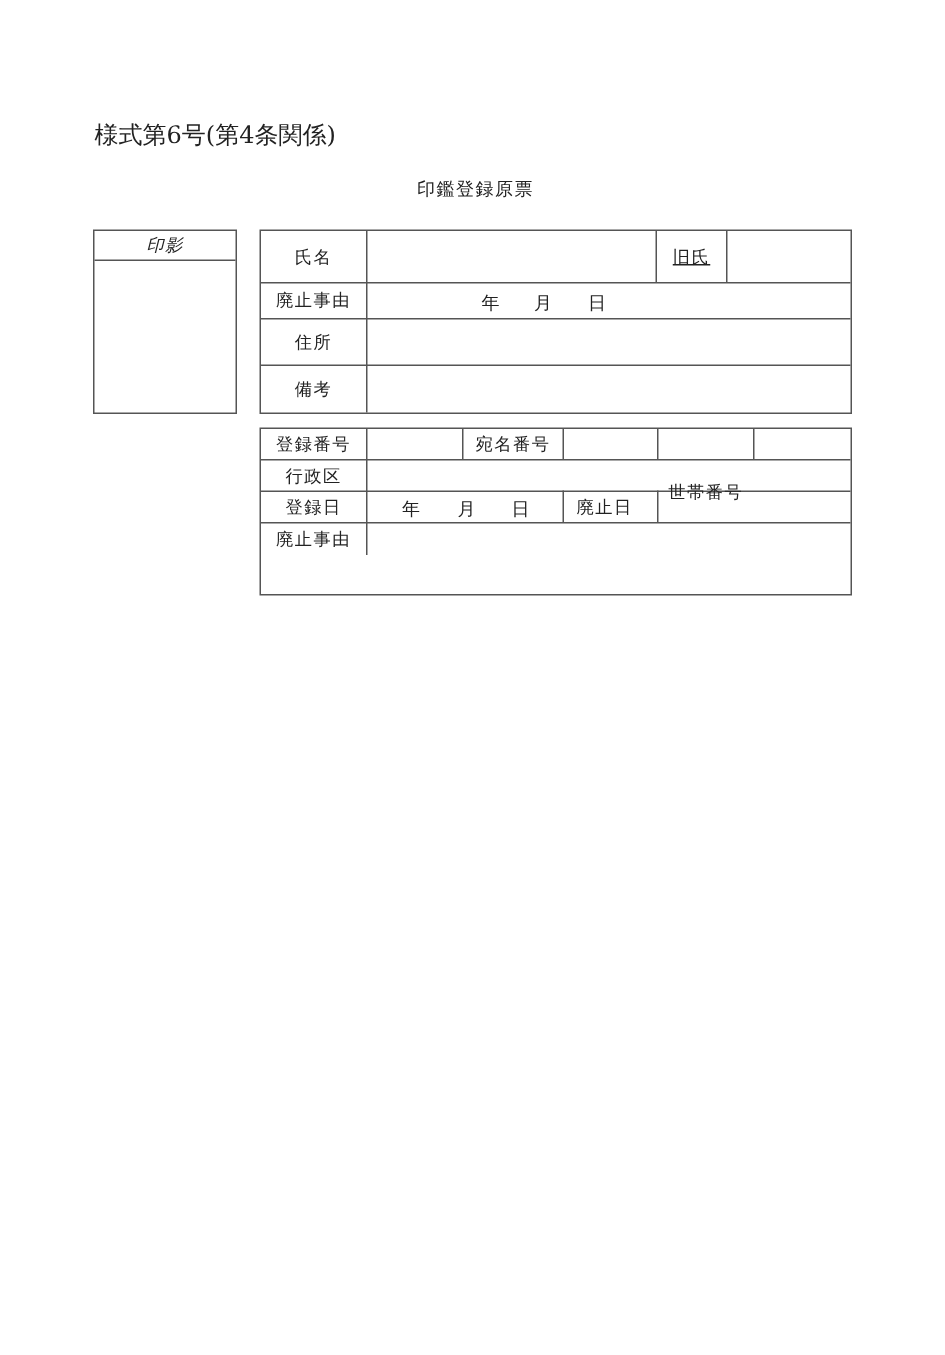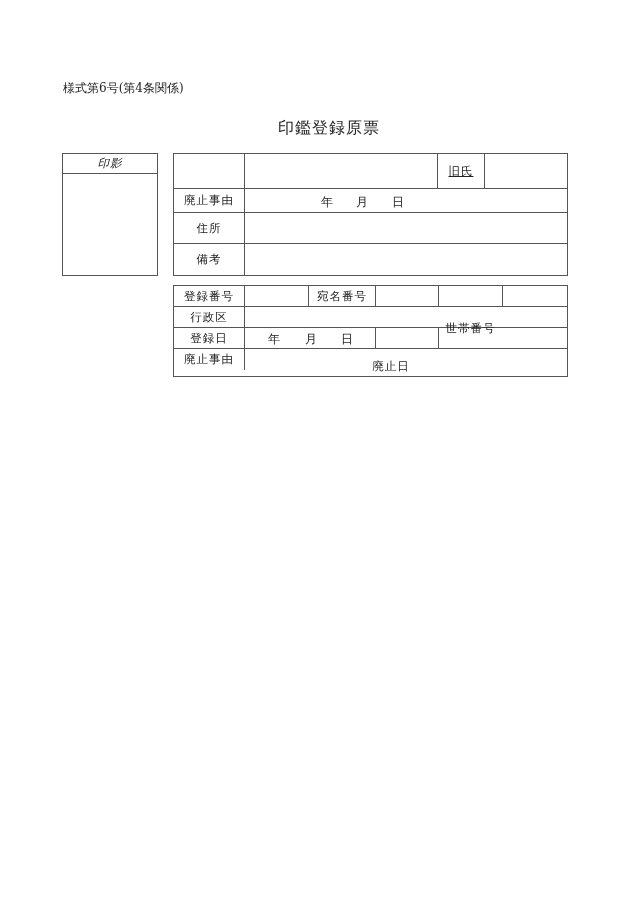--- a/index.html
+++ b/index.html
@@ -8,59 +8,60 @@
   .abs { position:absolute; }
   .box { position:absolute; border:1px solid #555; box-sizing:border-box; }
   .cell { position:absolute; box-sizing:border-box; display:flex; align-items:center; justify-content:center;
           font-size:11.5px; letter-spacing:1px; white-space:nowrap; }
   .hl { position:absolute; height:1px; background:#555; }
   .vl { position:absolute; width:1px; background:#555; }
 </style>
 </head>
 <body>
 
-<div class="abs" style="left:63px; top:80px; font-size:12px;">様式第6号(第4条関係)</div>
+<div class="abs" style="left:63px; top:80px; font-size:16px;">様式第6号(第4条関係)</div>
 
-<div class="abs" style="left:278px; top:118px; font-size:16px; letter-spacing:1px;font-family:Liberation Mono, monospace;">印鑑登録原票</div>
+<div class="abs" style="left:278px; top:118px; font-size:12px; letter-spacing:1px;font-family:Liberation Mono, monospace;">印鑑登録原票</div>
 
 <div class="box" style="left:62px; top:153px; width:96px; height:123px;">
   <div class="cell" style="left:0; top:0; width:94px; height:19px;font-style:italic;">印影</div>
   <div class="hl" style="left:0; top:19px; width:94px;"></div>
   <div style="position:absolute; left:0; top:20px; width:94px; height:101px;"></div>
 </div>
 
 <div class="box" style="left:173px; top:153px; width:395px; height:123px;">
 
   <div class="hl" style="left:0; top:34px; width:393px;"></div>
   <div class="hl" style="left:0; top:58px; width:393px;"></div>
   <div class="hl" style="left:0; top:89px; width:393px;"></div>
 
   <div class="vl" style="left:70px; top:0; height:121px;"></div>
   <div class="vl" style="left:263px; top:0; height:34px;"></div>
   <div class="vl" style="left:310px; top:0; height:34px;"></div>
 
+  <div class="cell" style="left:0; top:0; width:70px; height:34px;">氏名</div>
   <div class="cell" style="left:71px; top:0; width:192px; height:34px;"></div>
   <div class="cell" style="left:264px; top:0; width:46px; height:34px;text-decoration:underline;">旧氏</div>
   <div class="cell" style="left:311px; top:0; width:82px; height:34px;"></div>
 
   <div class="cell" style="left:0; top:35px; width:70px; height:23px;">廃止事由</div>
   <div style="position:absolute; left:71px; top:35px; width:322px; height:23px;">
     <span class="abs" style="left:76px; top:5px;">年</span>
     <span class="abs" style="left:111px; top:5px;">月</span>
     <span class="abs" style="left:147px; top:5px;">日</span>
   </div>
 
   <div class="cell" style="left:0; top:59px; width:70px; height:30px;">住所</div>
   <div class="cell" style="left:71px; top:59px; width:322px; height:30px;"></div>
 
   <div class="cell" style="left:0; top:90px; width:70px; height:31px;">備考</div>
   <div class="cell" style="left:71px; top:90px; width:322px; height:31px;"></div>
 </div>
 
-<div class="box" style="left:173px; top:285px; width:395px; height:92px;text-decoration:underline;">
+<div class="box" style="left:173px; top:285px; width:395px; height:112px;text-decoration:underline;">
   <div class="hl" style="left:0; top:20px; width:393px;"></div>
   <div class="hl" style="left:0; top:41px; width:393px;"></div>
   <div class="hl" style="left:0; top:62px; width:393px;"></div>
   <div class="vl" style="left:70px; top:0; height:84px;"></div>
   <div class="vl" style="left:134px; top:0; height:20px;"></div>
   <div class="vl" style="left:201px; top:0; height:20px;"></div>
   <div class="vl" style="left:264px; top:0; height:20px;"></div>
   <div class="vl" style="left:328px; top:0; height:20px;"></div>
   <div class="vl" style="left:201px; top:41px; height:21px;"></div>
   <div class="vl" style="left:264px; top:41px; height:21px;"></div>
@@ -74,18 +75,18 @@
 
   <div class="cell" style="left:0; top:21px; width:70px; height:20px;">行政区</div>
   <div class="cell" style="left:71px; top:21px; width:322px; height:20px;"></div>
 
   <div class="cell" style="left:0; top:42px; width:70px; height:20px;">登録日</div>
   <div style="position:absolute; left:71px; top:42px; width:130px; height:20px;">
     <span class="abs" style="left:23px; top:3px;">年</span>
     <span class="abs" style="left:60px; top:3px;">月</span>
     <span class="abs" style="left:96px; top:3px;">日</span>
   </div>
-  <div class="cell" style="left:186px; top:42px; width:62px; height:20px;margin-top:28px;">廃止日</div>
+  <div class="cell" style="left:198px; top:42px; width:62px; height:20px;">廃止日</div>
   <div class="cell" style="left:265px; top:42px; width:128px; height:20px;"></div>
 
   <div class="cell" style="left:0; top:63px; width:70px; height:21px;">廃止事由</div>
   <div class="cell" style="left:71px; top:63px; width:322px; height:21px;"></div>
 </div>
 
 </body></html>

